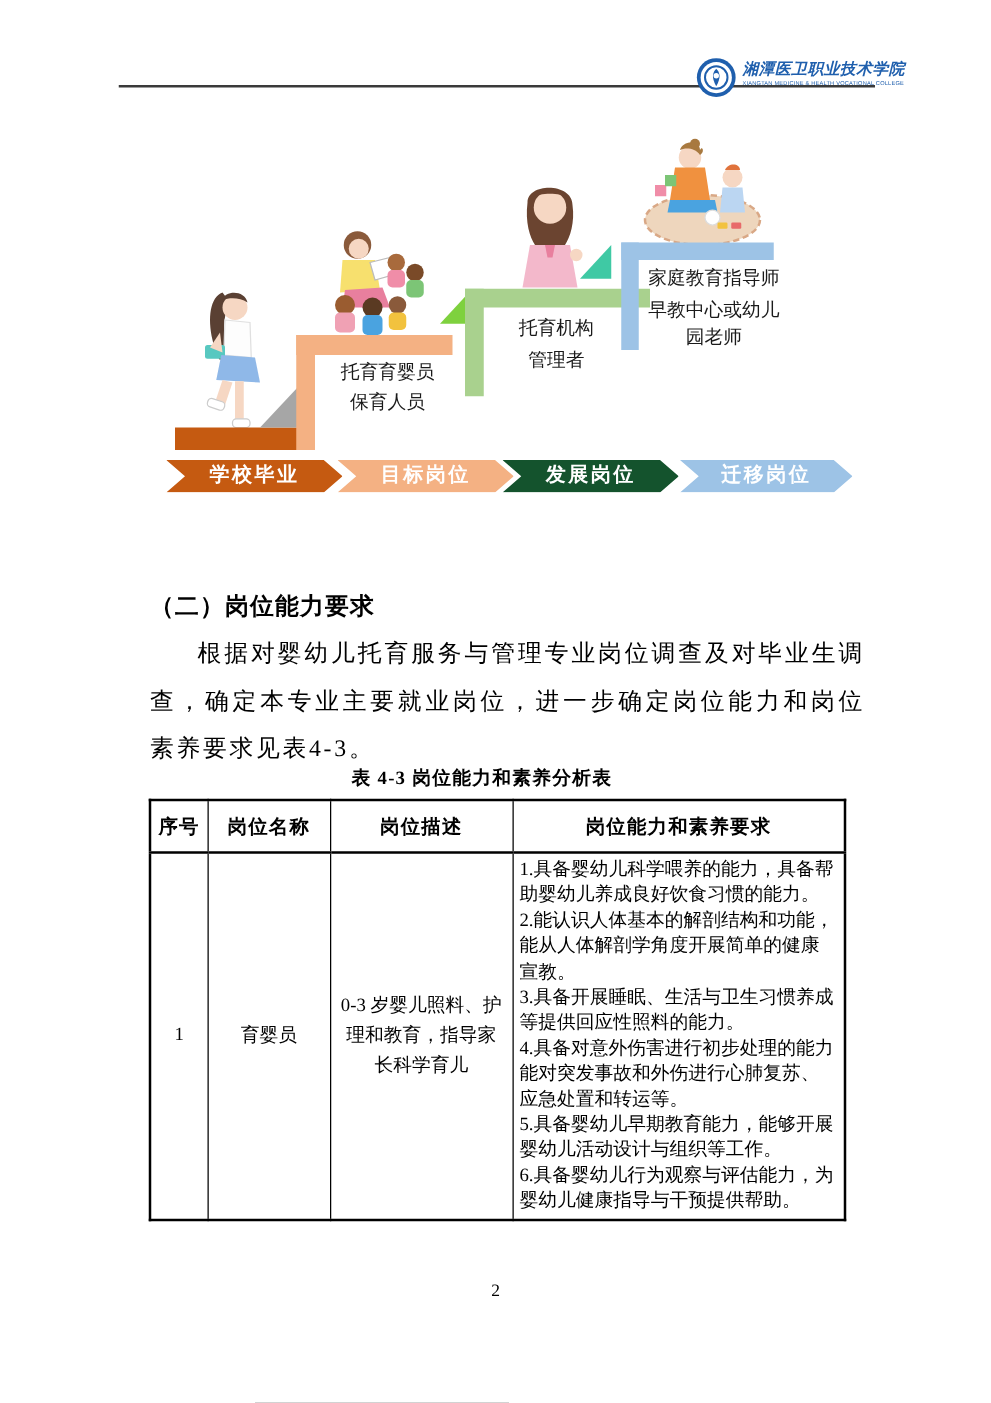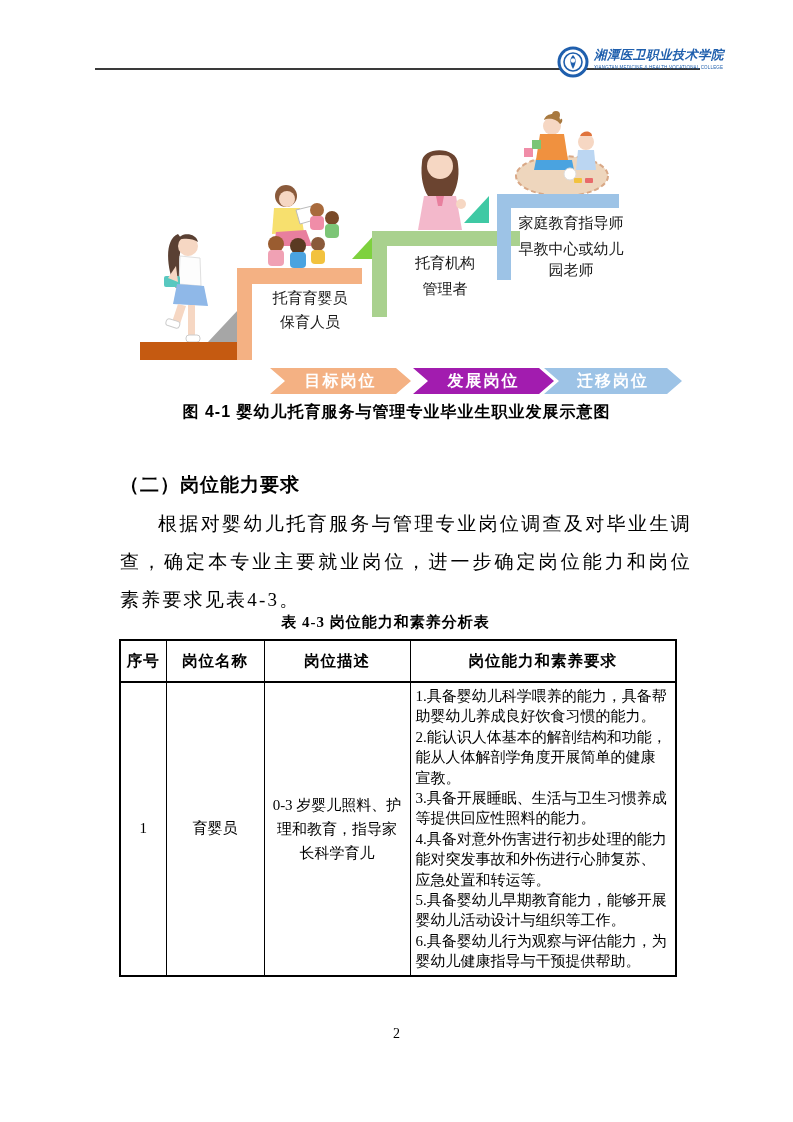--- a/index.html
+++ b/index.html
@@ -151,28 +151,29 @@
     </div>
     <div class="tri" style="left:464px;top:106px;border-bottom:27px solid #3FC9A4;border-left:25px solid transparent;"></div>
 
     <div class="bar" style="left:497px;top:104px;width:122px;height:14px;background:#9DC3E6;"></div>
     <div class="bar" style="left:497px;top:104px;width:14px;height:86px;background:#9DC3E6;"></div>
     <div class="step-label" style="left:515px;top:122px;width:112px;line-height:21px;">
       <div style="margin-bottom:5px;">家庭教育指导师</div>
       <div>早教中心或幼儿园老师</div>
     </div>
 
+    <div class="stage" style="left:133px;width:141px;background:#C55A11;">
+      <span>学校毕业</span></div>
     <div class="stage" style="left:270px;width:141px;background:#F4B183;">
       <span>目标岗位</span></div>
-    <div class="stage" style="left:413px;width:141px;background:#a21caf;">
+    <div class="stage" style="left:402px;width:141px;background:#14532d;">
       <span>发展岗位</span></div>
     <div class="stage" style="left:544px;width:138px;background:#9DC3E6;">
       <span>迁移岗位</span></div>
 
-    <div id="diagram-caption">图 4-1 婴幼儿托育服务与管理专业毕业生职业发展示意图</div>
   </div>
 
   <div id="section-heading">（二）岗位能力要求</div>
   <div id="body-paragraph">根据对婴幼儿托育服务与管理专业岗位调查及对毕业生调查，确定本专业主要就业岗位，进一步确定岗位能力和岗位素养要求见表4-3。</div>
 
   <div id="table-title">表 4-3  岗位能力和素养分析表</div>
   <table id="analysis-table">
     <colgroup>
         <col style="width:46px">
         <col style="width:98px">

